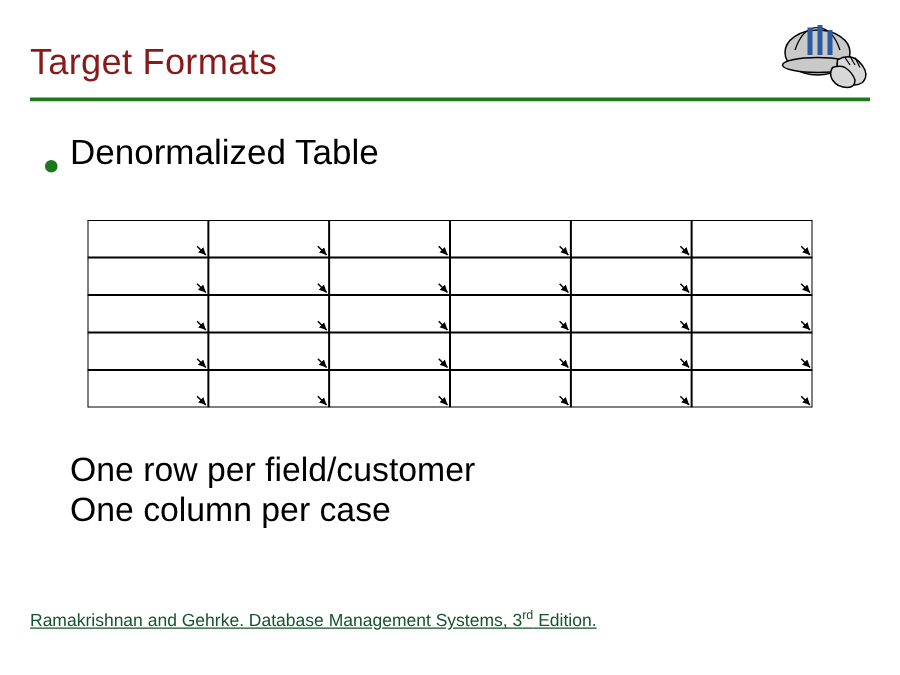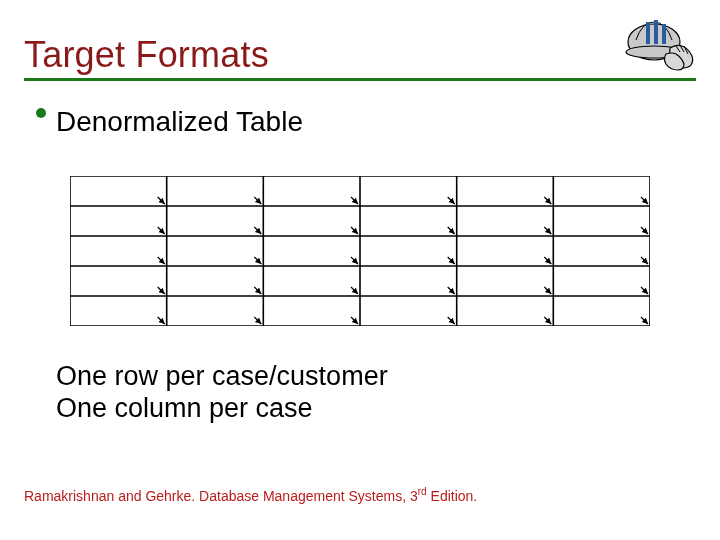--- a/index.html
+++ b/index.html
@@ -22,39 +22,39 @@
     position: absolute;
     top: 12px;
     right: 18px;
     width: 78px;
     height: 60px;
   }
   .title {
     position: absolute;
     left: 24px;
     top: 34px;
-    font-size: 36px;
+    font-size: 29px;
     color: #8a1a1a;
     font-weight: 400;
     letter-spacing: 0.2px;
   }
   .title-underline {
     position: absolute;
     left: 24px;
     top: 78px;
     width: 672px;
     height: 0;
     border-top: 3px solid #1a7a1a;
   }
   .bullet-row {
     position: absolute;
     left: 36px;
     top: 106px;
     display: flex;
-    align-items: flex-start;
+    align-items: flex-end;
     gap: 10px;
   }
   .bullet-dot {
     width: 10px;
     height: 10px;
     border-radius: 50%;
     background: #1a7a1a;
     flex: 0 0 auto;
     margin-top: 2px;
   }
@@ -75,21 +75,22 @@
     top: 360px;
     font-size: 27px;
     line-height: 1.2;
     color: #000;
   }
   .footer {
     position: absolute;
     left: 24px;
     bottom: 36px;
     font-size: 14px;
-    color: #b91c1c;
+    color: #14532d;
+    text-decoration: underline;
   }
   .footer .sup {
     font-size: 10px;
     vertical-align: super;
   }
 </style>
 </head>
 <body>
 
 <div class="slide">
@@ -167,21 +168,21 @@
           <line x1="184.3" y1="141.0" x2="191.3" y2="148.0" marker-end="url(#ah)"></line>
           <line x1="281.0" y1="141.0" x2="288.0" y2="148.0" marker-end="url(#ah)"></line>
           <line x1="377.7" y1="141.0" x2="384.7" y2="148.0" marker-end="url(#ah)"></line>
           <line x1="474.3" y1="141.0" x2="481.3" y2="148.0" marker-end="url(#ah)"></line>
           <line x1="571.0" y1="141.0" x2="578.0" y2="148.0" marker-end="url(#ah)"></line>
         </g>
     </svg>
   </div>
 
   <div class="body-text">
-    <div>One row per case/customer</div>
+    <div>One row per field/customer</div>
     <div>One column per case</div>
   </div>
 
   <div class="footer">
     <span>Ramakrishnan and Gehrke. Database Management Systems, 3</span><span class="sup">rd</span><span> Edition.</span>
   </div>
 
 </div>
 
 </body></html>

